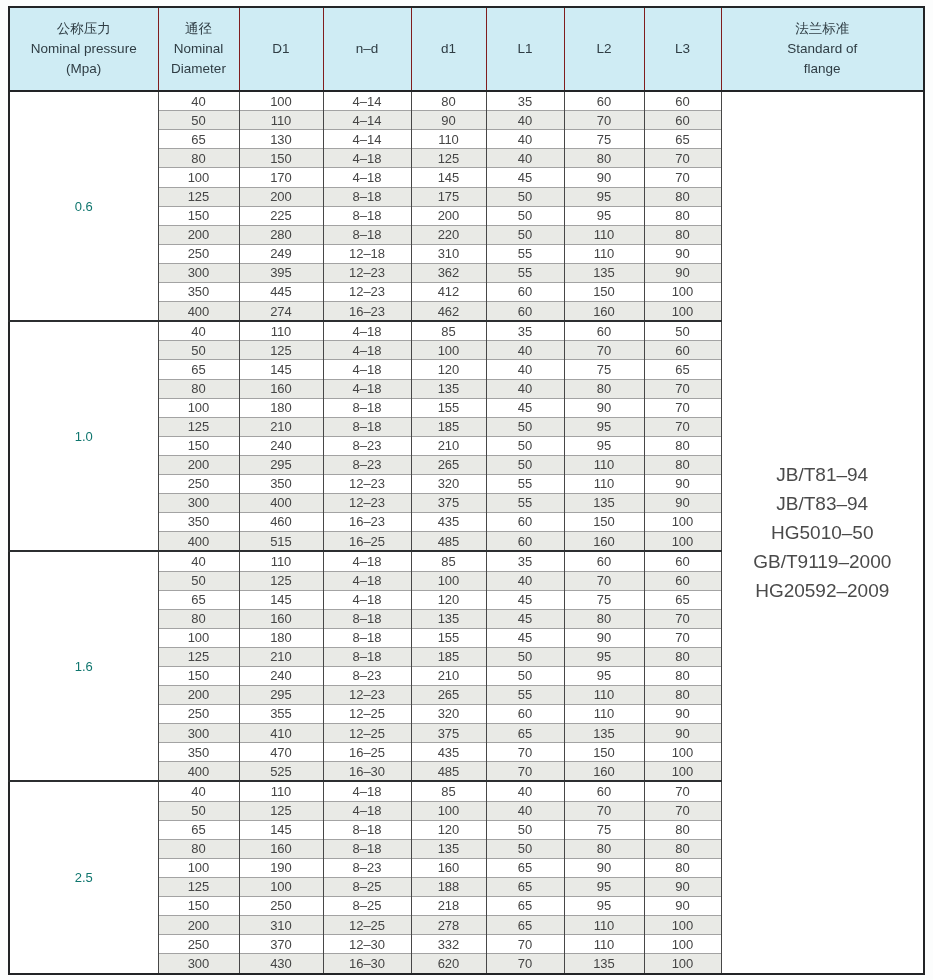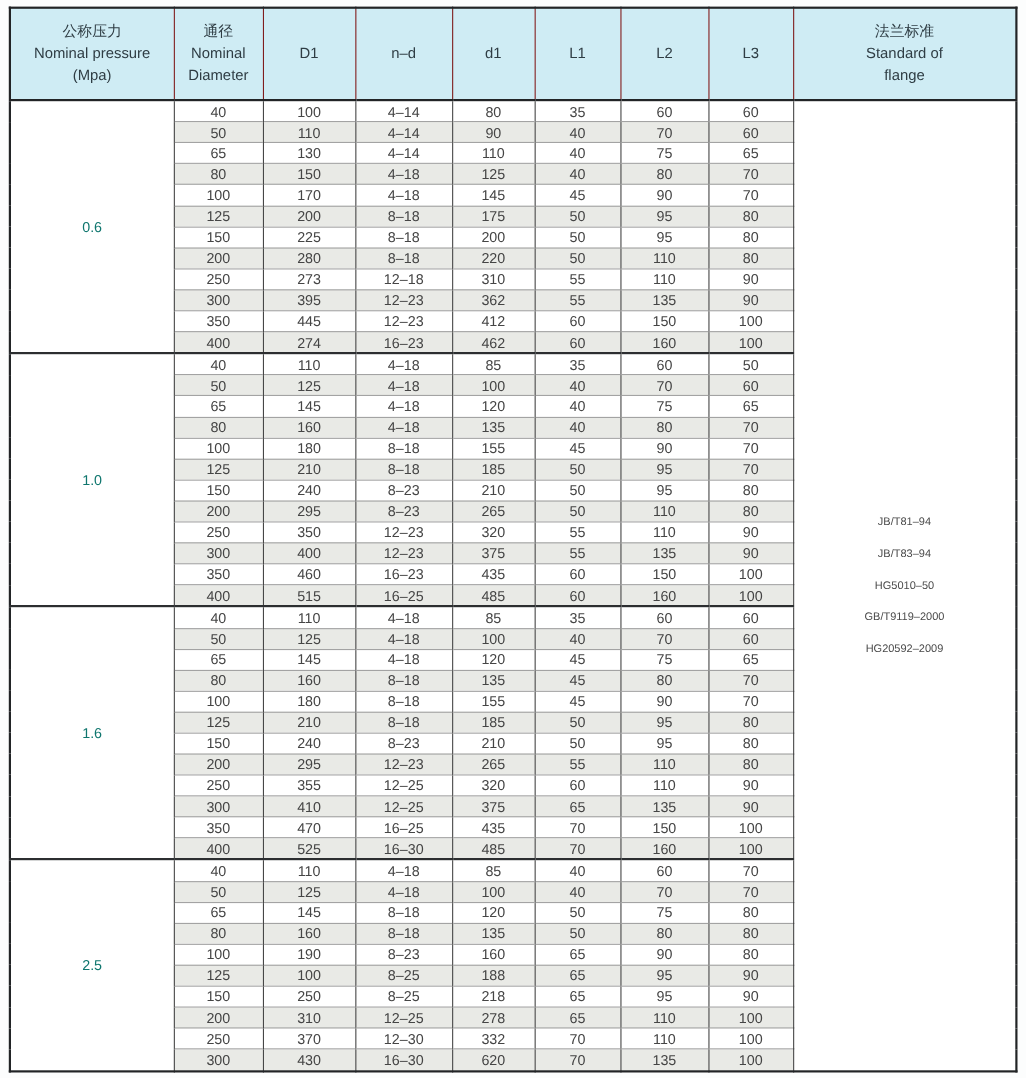--- a/index.html
+++ b/index.html
@@ -52,21 +52,21 @@
     font-size:13px;
     color:#0f766e;
   }
   td.standards-cell{
     border-left:1px solid #474747;
     background:#ffffff;
     vertical-align:middle;
   }
   .standards-block div{
     line-height:29px;
-    font-size:10px;
+    font-size:19px;
     color:#4a4a4a;
     text-align:center;
   }
 </style>
 </head>
 <body>
 
 <div class="page">
   <table class="spec-table">
     <colgroup>
@@ -183,21 +183,21 @@
           <td class="data">200</td>
           <td class="data">280</td>
           <td class="data">8–18</td>
           <td class="data">220</td>
           <td class="data">50</td>
           <td class="data">110</td>
           <td class="data">80</td>
         </tr>
         <tr>
           <td class="data">250</td>
-          <td class="data">273</td>
+          <td class="data">249</td>
           <td class="data">12–18</td>
           <td class="data">310</td>
           <td class="data">55</td>
           <td class="data">110</td>
           <td class="data">90</td>
         </tr>
         <tr class="stripe">
           <td class="data">300</td>
           <td class="data">395</td>
           <td class="data">12–23</td>

